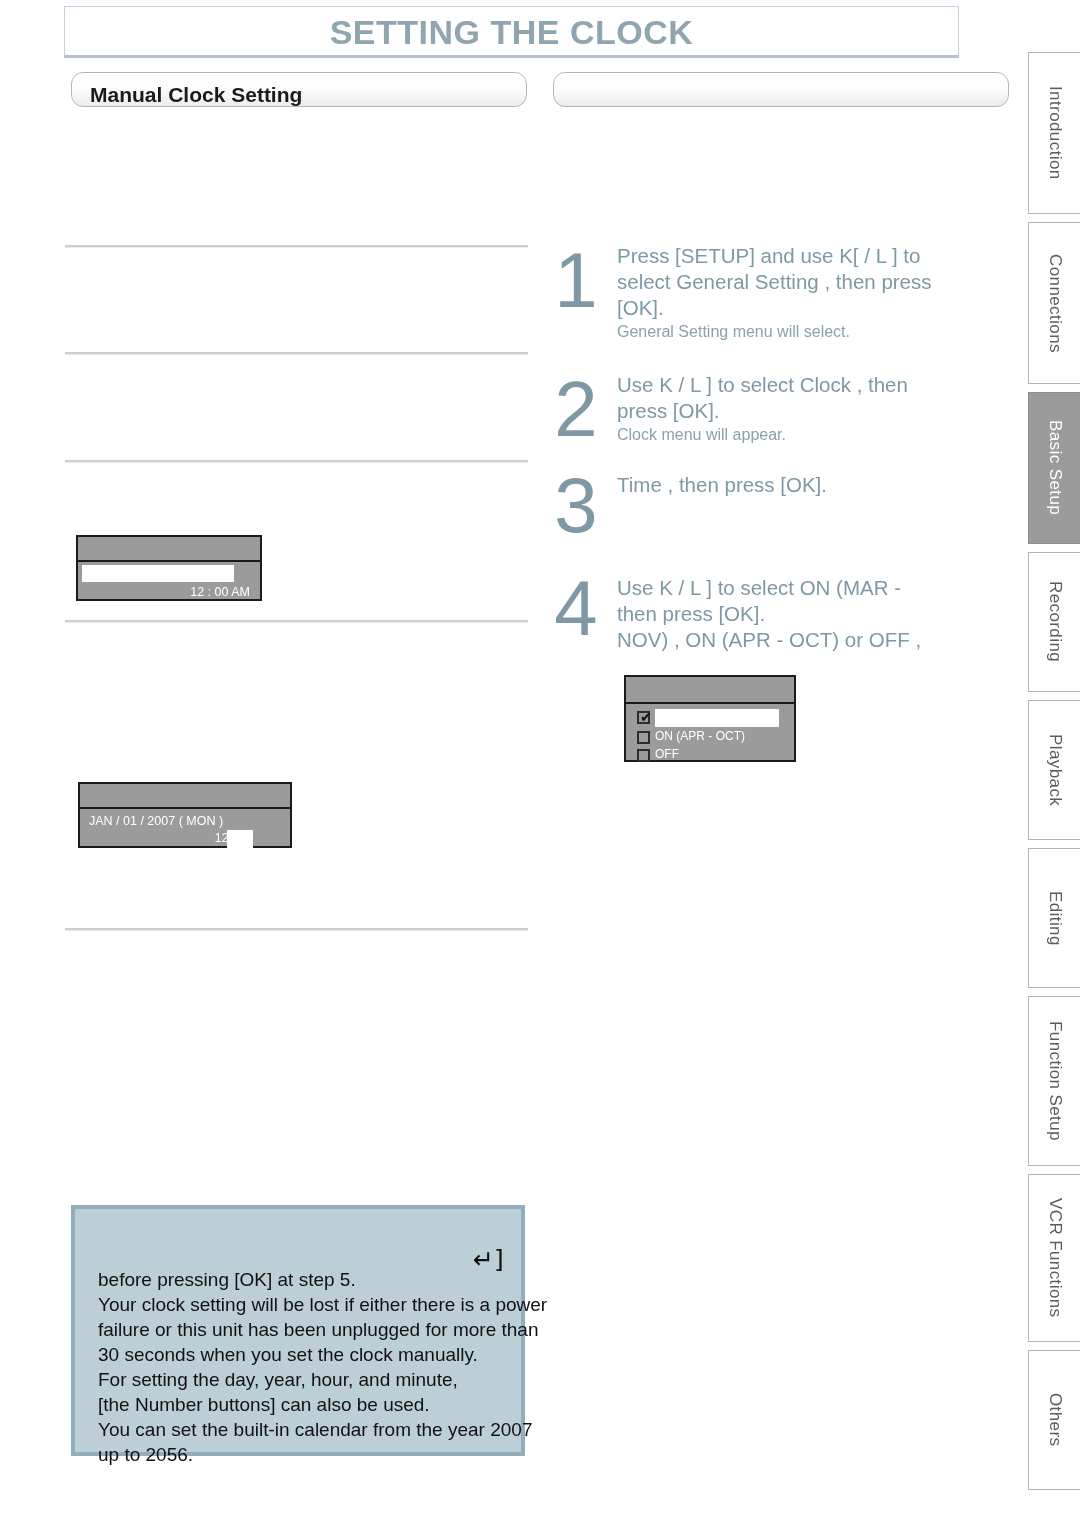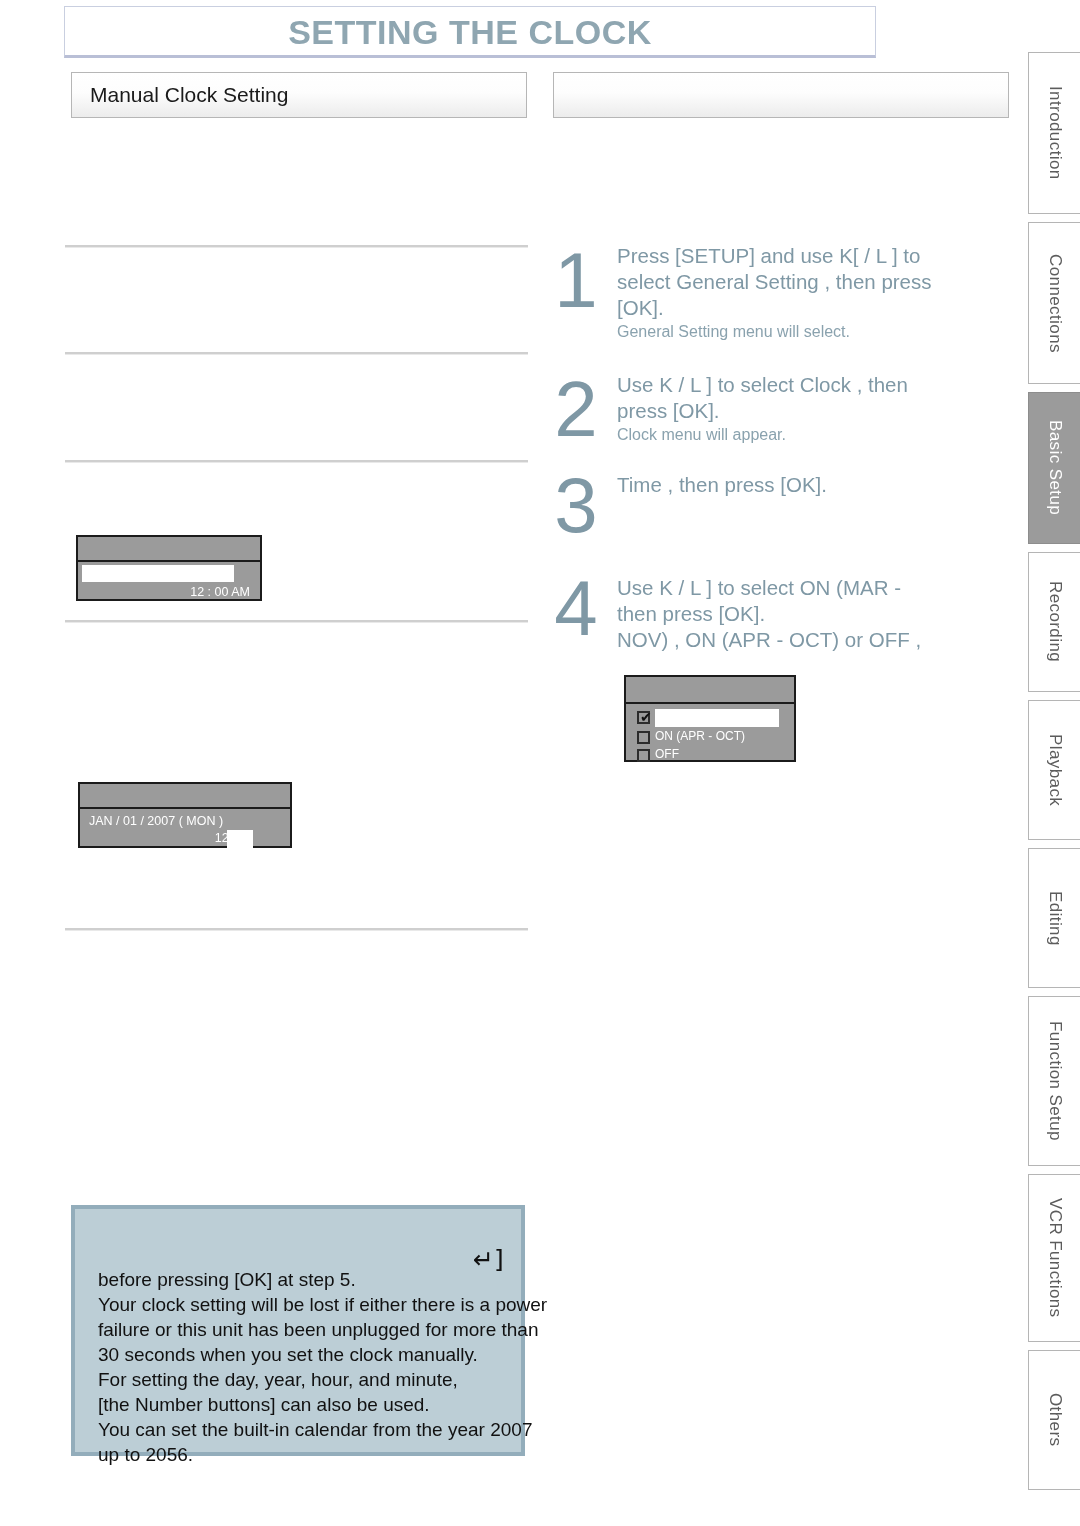--- a/index.html
+++ b/index.html
@@ -13,21 +13,21 @@
     position: relative;
     font-family: "Liberation Sans", sans-serif;
     overflow: hidden;
   }
 
   
   .title-bar {
     position: absolute;
     left: 64px;
     top: 6px;
-    width: 812px;
+    width: 895px;
     height: 52px;
     border: 1px solid #c9cfe0;
     border-bottom: 3px solid #b9bfd6;
     box-sizing: border-box;
     background: #ffffff;
   }
   .title-text {
     position: absolute;
     left: 0;
     top: 0;
@@ -38,25 +38,26 @@
     font-size: 34px;
     font-weight: bold;
     letter-spacing: 0.5px;
     color: #8fa6b1;
     font-family: "Liberation Sans", sans-serif;
   }
 
   
   .pill {
     position: absolute;
-    height: 46px;
+    height: 35px;
     box-sizing: border-box;
     border: 1px solid #b6b6b6;
-    border-radius: 0;
+    border-radius: 12px;
     background: linear-gradient(to bottom, #ffffff 0%, #fdfdfd 45%, #ececec 100%);
+    font-weight: bold;
   }
   .pill-label {
     position: absolute;
     left: 18px;
     top: 0;
     height: 46px;
     line-height: 44px;
     font-size: 21px;
     color: #1a1a1a;
   }

